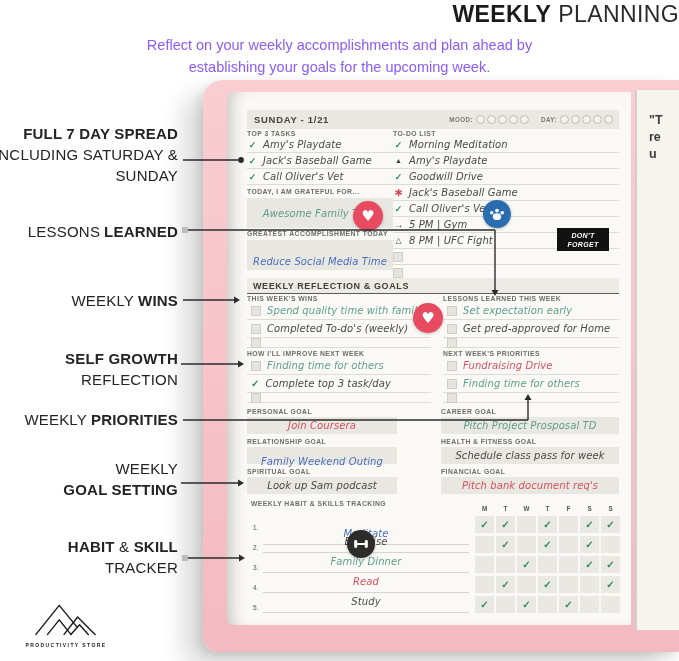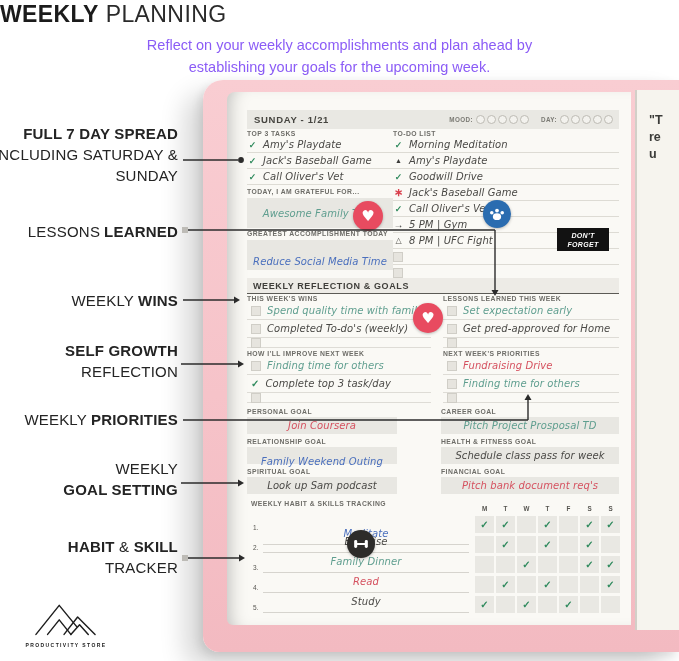--- a/index.html
+++ b/index.html
@@ -2,32 +2,32 @@
 <html><head>
 <meta charset="utf-8">
 <style>
   html,body{margin:0;padding:0;}
   body{
     width:679px;height:661px;position:relative;overflow:hidden;
     background:#ffffff;font-family:"Liberation Sans",sans-serif;
     -webkit-font-smoothing:antialiased;
   }
   
-  .hero-title{position:absolute;top:1px;left:0;width:100%;text-align:left;
+  .hero-title{position:absolute;top:1px;left:0;width:100%;text-align:right;
     font-size:23px;color:#1b1b1b;letter-spacing:.4px;}
   .hero-title .w{font-weight:800;}
   .hero-title .p{font-weight:300;margin-left:7px;color:#2a2a2a;}
   .hero-sub{position:absolute;top:34px;left:0;width:100%;text-align:center;
     font-size:14.5px;line-height:22px;color:#8b5cf6;font-weight:400;}
   
   .ann{position:absolute;right:501px;text-align:right;font-size:15px;
     line-height:21px;color:#242424;letter-spacing:.2px;white-space:nowrap;}
   .ann b{font-weight:700;}
   .ann .sp{margin-right:4px;}
-  .ann1{top:123px;} .ann2{top:221px;} .ann3{top:290px;} .ann4{top:340px;}
+  .ann1{top:123px;} .ann2{top:221px;} .ann3{top:290px;} .ann4{top:348px;}
   .ann5{top:409px;} .ann6{top:458px;} .ann7{top:536px;}
   
   .connectors{position:absolute;left:0;top:0;width:679px;height:661px;
     pointer-events:none;z-index:30;}
   
   .book{position:absolute;left:203px;top:80px;width:476px;height:572px;
     background:linear-gradient(180deg,#f9cdd2 0%,#f6c3c9 55%,#f3bac1 100%);
     border-radius:20px 0 0 16px;
     box-shadow:-18px 14px 26px rgba(0,0,0,.16),-3px 4px 10px rgba(0,0,0,.10);}
   .page{position:absolute;left:24px;top:12px;width:404px;height:533px;

